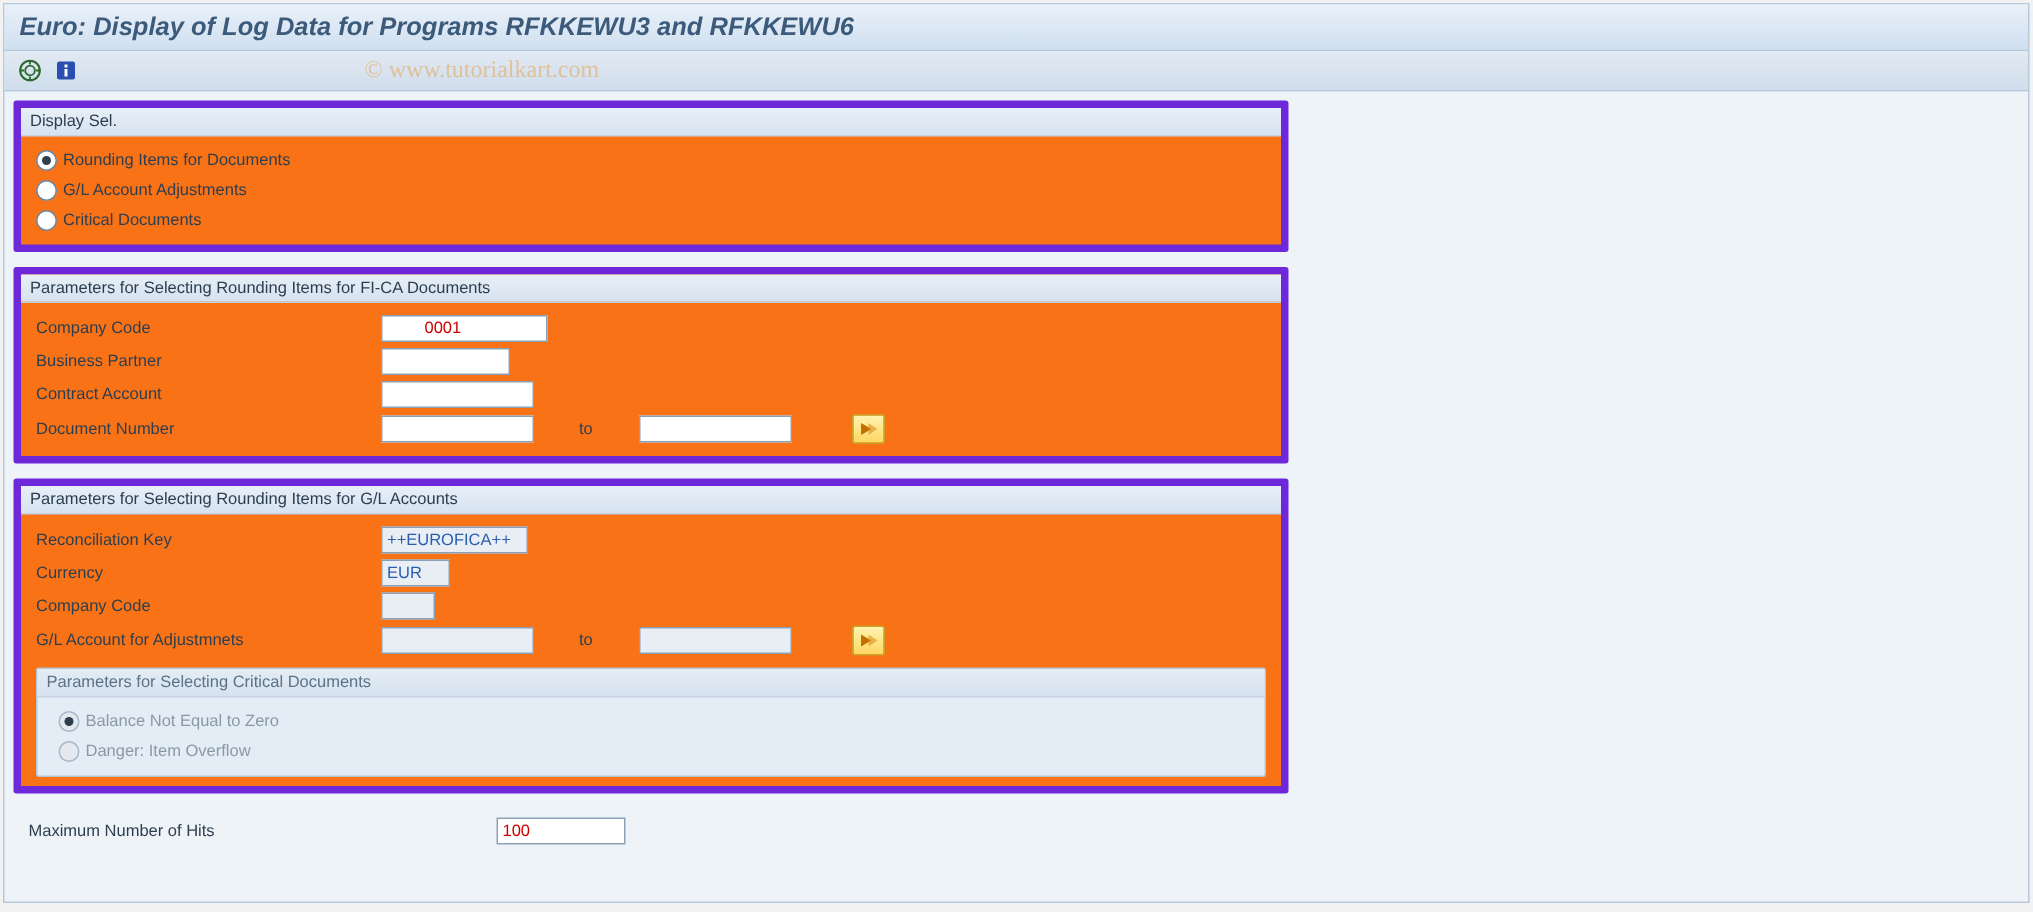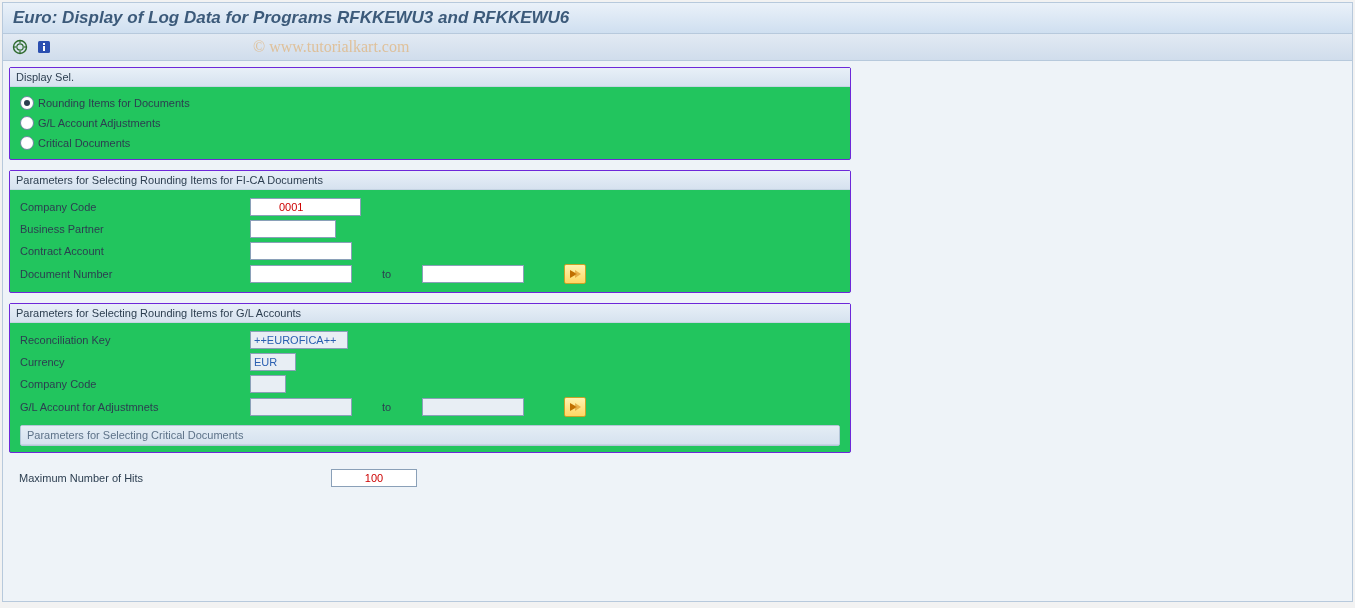--- a/index.html
+++ b/index.html
@@ -43,34 +43,34 @@
     width: 18px;
     height: 18px;
     display: inline-flex;
     align-items: center;
     justify-content: center;
     cursor: pointer;
     border-radius: 2px;
   }
   .watermark {
     position: absolute;
-    left: 250px;
+    left: 240px;
     top: 4px;
     color: rgba(230,150,50,0.45);
     font-size: 16px;
     font-family: Georgia, serif;
     pointer-events: none;
   }
   .body-area {
     padding: 6px;
   }
   .groupbox {
     width: 840px;
-    border: 1px solid #6d28d9;
-    background: #22c55e;
+    border: 5px solid #6d28d9;
+    background: #f97316;
     margin-bottom: 10px;
     position: relative;
     border-radius: 2px;
   }
   .groupbox-title {
     padding: 3px 6px;
     font-size: 11px;
     color: #2c3e50;
     border-bottom: 1px solid #c5d4e3;
     background: linear-gradient(to bottom,#e8f0f8,#d6e2ef);
@@ -273,24 +273,34 @@
           <span class="more-btn">
             <svg width="12" height="10" viewBox="0 0 12 10">
                 <path d="M1 1 L8 5 L1 9 Z" fill="#c07000"></path>
                 <path d="M6 1 L12 5 L6 9 Z" fill="#d89020" opacity="0.6"></path>
               </svg>
           </span>
         </div>
 
         <div class="subgroup">
           <div class="groupbox-title">Parameters for Selecting Critical Documents</div>
+          <div class="group-body">
+            <div class="radio-row">
+              <span class="radio selected disabled"></span>
+              <span class="disabled-text">Balance Not Equal to Zero</span>
+            </div>
+            <div class="radio-row">
+              <span class="radio disabled"></span>
+              <span class="disabled-text">Danger: Item Overflow</span>
+            </div>
+          </div>
         </div>
 
       </div>
     </div>
 
     <div class="bottom-row">
       <span class="form-label">Maximum Number of Hits</span>
-      <input class="input red" style="width: 78px; text-align: center;" value="100">
+      <input class="input red" style="width: 78px; text-align: left;" value="100">
     </div>
 
   </div>
 </div>
 
 </body></html>

